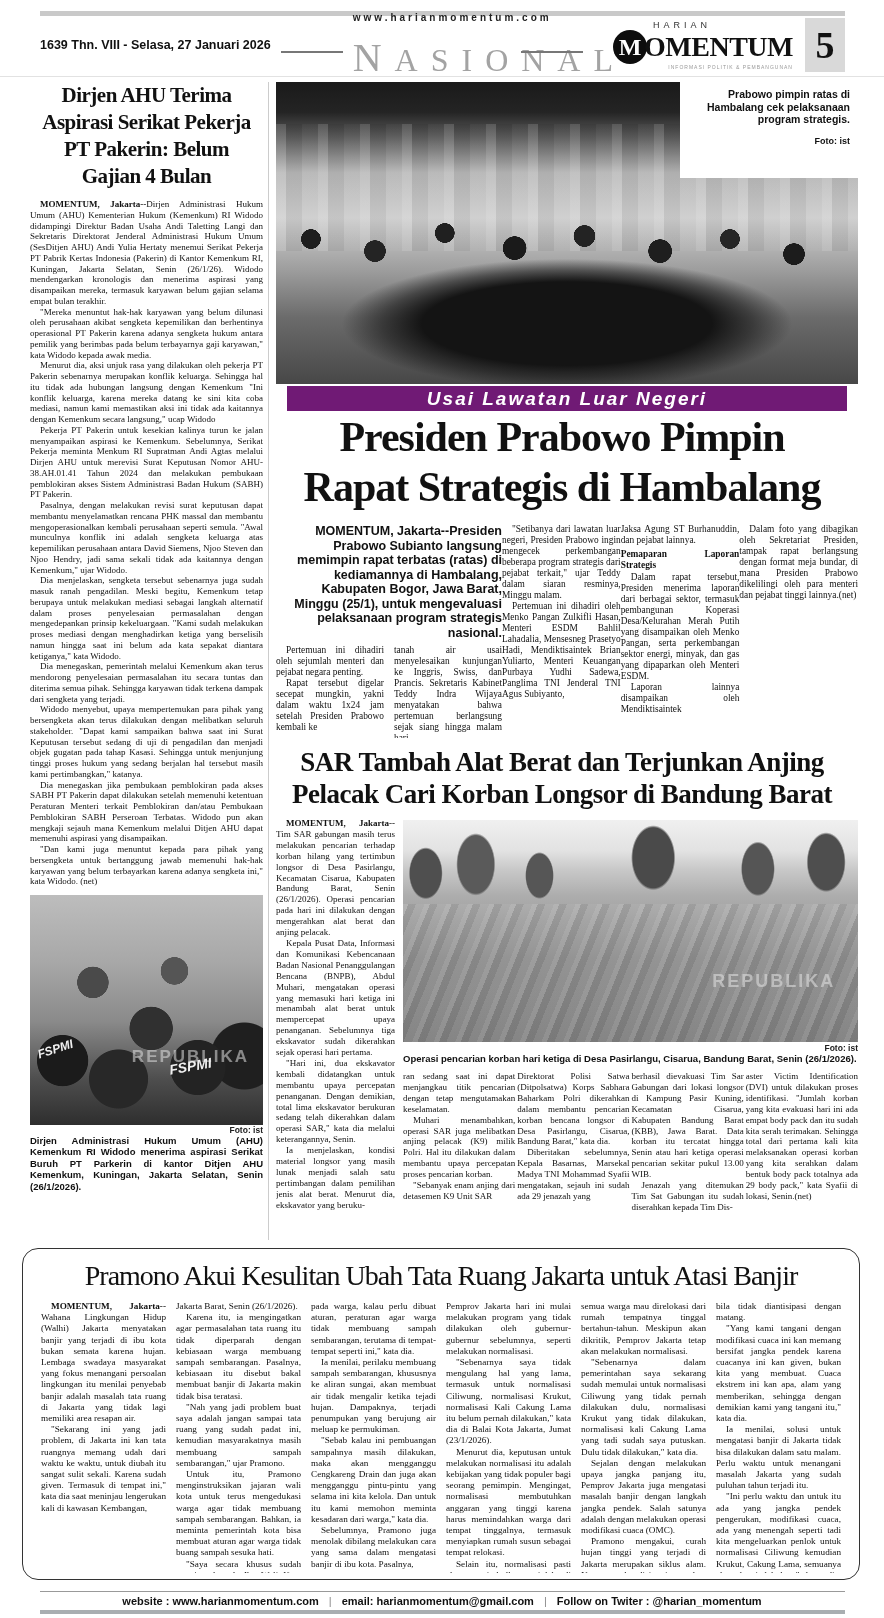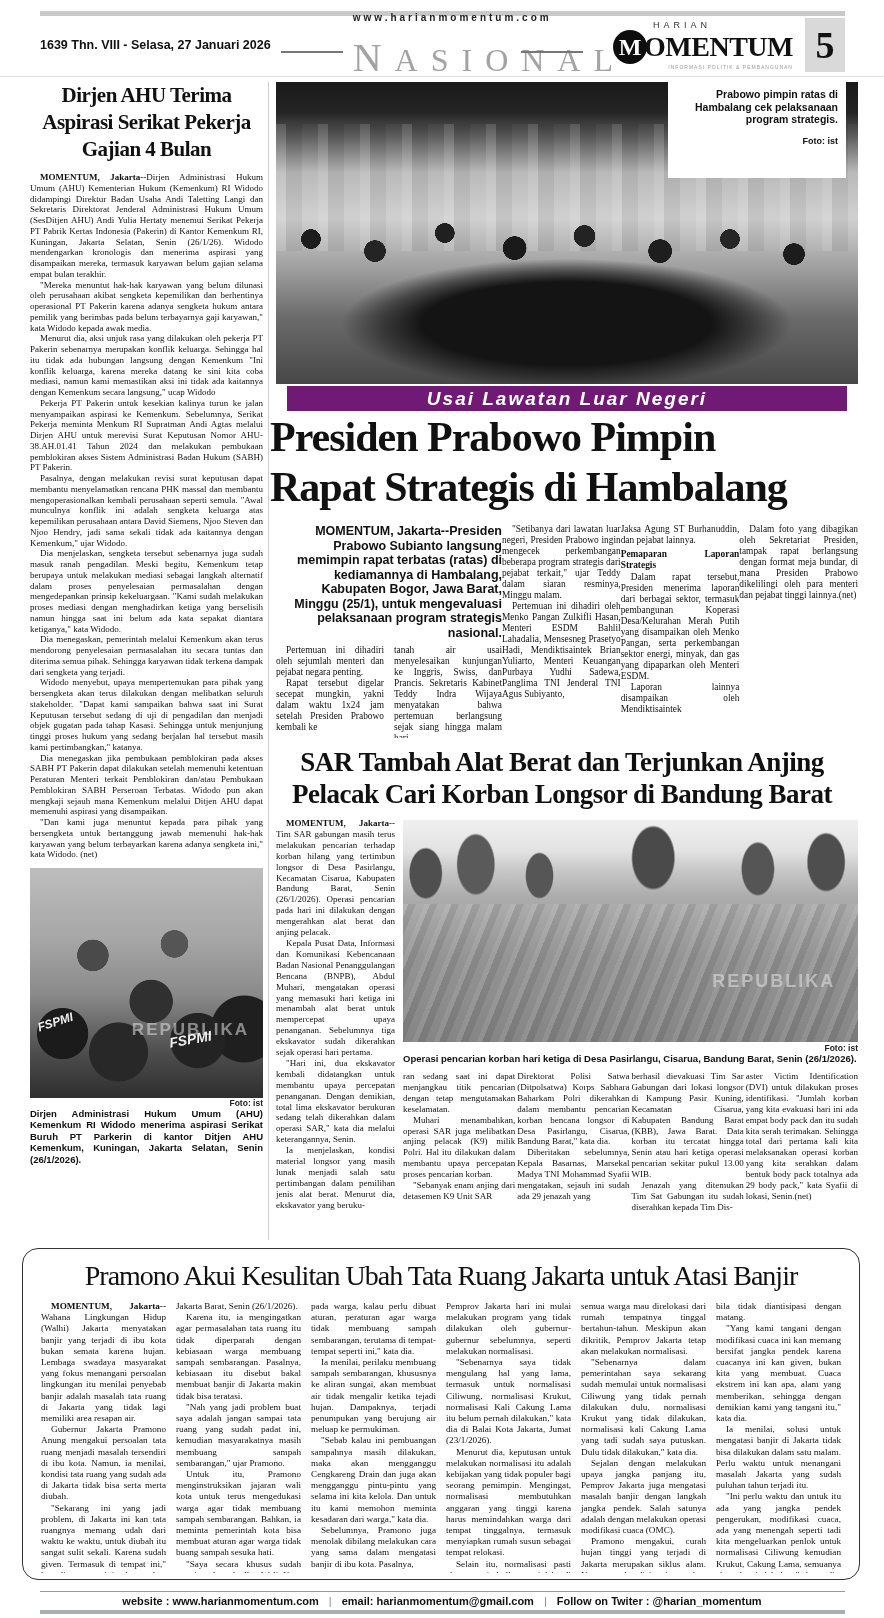--- a/index.html
+++ b/index.html
@@ -55,26 +55,26 @@
     background:repeating-linear-gradient(90deg,rgba(255,255,255,.28) 0 10px,rgba(0,0,0,.10) 10px 26px,rgba(255,255,255,.05) 26px 42px);opacity:.5;}
   .ratas-photo::after{content:"";position:absolute;inset:0;background:
     radial-gradient(circle 10px at 6% 52%,#1d1d1d 0 97%,transparent 100%),
     radial-gradient(circle 11px at 17% 56%,#242424 0 97%,transparent 100%),
     radial-gradient(circle 10px at 29% 50%,#202020 0 97%,transparent 100%),
     radial-gradient(circle 12px at 41% 55%,#1a1a1a 0 97%,transparent 100%),
     radial-gradient(circle 11px at 53% 51%,#232323 0 97%,transparent 100%),
     radial-gradient(circle 12px at 66% 56%,#1e1e1e 0 97%,transparent 100%),
     radial-gradient(circle 10px at 78% 52%,#262626 0 97%,transparent 100%),
     radial-gradient(circle 11px at 89% 57%,#1c1c1c 0 97%,transparent 100%);}
-  .captionbox{position:absolute;top:0;right:12px;width:178px;height:96px;background:#fff;padding:6px 8px 4px 10px;box-sizing:border-box;z-index:2;}
+  .captionbox{position:absolute;top:0;right:0;width:178px;height:96px;background:#fff;padding:6px 8px 4px 10px;box-sizing:border-box;z-index:2;}
   .photo-caption{font:bold 10.5px/12.5px "Liberation Sans",sans-serif;text-align:right;}
   .photo-credit{font:bold 9px "Liberation Sans",sans-serif;text-align:right;margin-top:10px;}
   .kicker{position:absolute;left:287px;top:386px;width:560px;height:25px;background:#701a75;color:#fff;
           display:flex;align-items:center;justify-content:center;font:italic bold 19px "Liberation Sans",sans-serif;letter-spacing:2px;z-index:3;}
-  .prabowo-hl{position:absolute;left:270px;top:412px;width:600px;text-align:left;
+  .prabowo-hl{position:absolute;left:262px;top:412px;width:600px;text-align:center;
               font:bold 42px/50px "Liberation Serif",serif;letter-spacing:-1px;white-space:nowrap;z-index:3;}
   .prabowo-cols{position:absolute;left:276px;top:524px;width:582px;height:214px;display:flex;
                 font:9.4px/11px "Liberation Serif",serif;text-align:justify;overflow:hidden;}
   .lead-group{width:226px;flex:none;}
   .lead{font:bold 12.5px/14.5px "Liberation Sans",sans-serif;text-align:right;margin:0 0 5px;}
   .lead-cols{display:flex;gap:10px;}
   .lead-cols .col{width:108px;}
   .pcol{flex:1;min-width:0;}
   
   .sar-hl{position:absolute;left:262px;top:746px;width:600px;text-align:center;
@@ -131,20 +131,21 @@
       <div class="brand-tag">INFORMASI POLITIK &amp; PEMBANGUNAN</div>
     </div>
     <div class="pagenum">5</div>
   </div>
   <div class="header-rule"></div>
 
   <div class="article-ahu">
     <div class="ahu-hl">
       <div>Dirjen AHU Terima</div>
       <div>Aspirasi Serikat Pekerja</div>
+      <div>PT Pakerin: Belum</div>
       <div>Gajian 4 Bulan</div>
     </div>
     <div class="ahu-body body">
       <p><b>MOMENTUM, Jakarta--</b><span>Dirjen Administrasi Hukum Umum (AHU) Kementerian Hukum (Kemenkum) RI Widodo didampingi Direktur Badan Usaha Andi Taletting Langi dan Sekretaris Direktorat Jenderal Administrasi Hukum Umum (SesDitjen AHU) Andi Yulia Hertaty menemui Serikat Pekerja PT Pabrik Kertas Indonesia (Pakerin) di Kantor Kemenkum RI, Kuningan, Jakarta Selatan, Senin (26/1/26). Widodo mendengarkan kronologis dan menerima aspirasi yang disampaikan mereka, termasuk karyawan belum gajian selama empat bulan terakhir.</span></p>
       <p>"Mereka menuntut hak-hak karyawan yang belum dilunasi oleh perusahaan akibat sengketa kepemilikan dan berhentinya operasional PT Pakerin karena adanya sengketa hukum antara pemilik yang berimbas pada belum terbayarnya gaji karyawan," kata Widodo kepada awak media.</p>
       <p>Menurut dia, aksi unjuk rasa yang dilakukan oleh pekerja PT Pakerin sebenarnya merupakan konflik keluarga. Sehingga hal itu tidak ada hubungan langsung dengan Kemenkum "Ini konflik keluarga, karena mereka datang ke sini kita coba mediasi, namun kami memastikan aksi ini tidak ada kaitannya dengan Kemenkum secara langsung," ucap Widodo</p>
       <p>Pekerja PT Pakerin untuk kesekian kalinya turun ke jalan menyampaikan aspirasi ke Kemenkum. Sebelumnya, Serikat Pekerja meminta Menkum RI Supratman Andi Agtas melalui Dirjen AHU untuk merevisi Surat Keputusan Nomor AHU-38.AH.01.41 Tahun 2024 dan melakukan pembukaan pemblokiran akses Sistem Administrasi Badan Hukum (SABH) PT Pakerin.</p>
       <p>Pasalnya, dengan melakukan revisi surat keputusan dapat membantu menyelamatkan rencana PHK massal dan membantu mengoperasionalkan kembali perusahaan seperti semula. "Awal munculnya konflik ini adalah sengketa keluarga atas kepemilikan perusahaan antara David Siemens, Njoo Steven dan Njoo Hendry, jadi sama sekali tidak ada kaitannya dengan Kemenkum," ujar Widodo.</p>
       <p>Dia menjelaskan, sengketa tersebut sebenarnya juga sudah masuk ranah pengadilan. Meski begitu, Kemenkum tetap berupaya untuk melakukan mediasi sebagai langkah alternatif dalam proses penyelesaian permasalahan dengan mengedepankan prinsip kekeluargaan. "Kami sudah melakukan proses mediasi dengan menghadirkan ketiga yang berselisih namun hingga saat ini belum ada kata sepakat diantara ketiganya," kata Widodo.</p>
       <p>Dia menegaskan, pemerintah melalui Kemenkum akan terus mendorong penyelesaian permasalahan itu secara tuntas dan diterima semua pihak. Sehingga karyawan tidak terkena dampak dari sengketa yang terjadi.</p>
@@ -236,21 +237,20 @@
     <div class="pcol">
       <p class="cont">aster Victim Identification (DVI) untuk dilakukan proses identifikasi. "Jumlah korban yang kita evakuasi hari ini ada empat body pack dan itu sudah kita serah terimakan. Sehingga total dari pertama kali kita melaksanakan operasi korban yang kita serahkan dalam bentuk body pack totalnya ada 29 body pack," kata Syafii di lokasi, Senin.(net)</p>
     </div>
   </div>
 
   <div class="pram-box">
     <div class="pram-hl">Pramono Akui Kesulitan Ubah Tata Ruang Jakarta untuk Atasi Banjir</div>
     <div class="pram-cols body">
       <div class="pcol">
         <p><b>MOMENTUM, Jakarta--</b><span>Wahana Lingkungan Hidup (Walhi) Jakarta menyatakan banjir yang terjadi di ibu kota bukan semata karena hujan. Lembaga swadaya masyarakat yang fokus menangani persoalan lingkungan itu menilai penyebab banjir adalah masalah tata ruang di Jakarta yang tidak lagi memiliki area resapan air.</span></p>
-        <p>Gubernur Jakarta Pramono Anung mengakui persoalan tata ruang menjadi masalah tersendiri di ibu kota. Namun, ia menilai, kondisi tata ruang yang sudah ada di Jakarta tidak bisa serta merta diubah.</p>
         <p>"Sekarang ini yang jadi problem, di Jakarta ini kan tata ruangnya memang udah dari waktu ke waktu, untuk diubah itu sangat sulit sekali. Karena sudah given. Termasuk di tempat ini," kata dia saat meninjau lengerukan kali di kawasan Kembangan,</p>
       </div>
       <div class="pcol">
         <p class="cont">Jakarta Barat, Senin (26/1/2026).</p>
         <p>Karena itu, ia mengingatkan agar permasalahan tata ruang itu tidak diperparah dengan kebiasaan warga membuang sampah sembarangan. Pasalnya, kebiasaan itu disebut bakal membuat banjir di Jakarta makin tidak bisa teratasi.</p>
         <p>"Nah yang jadi problem buat saya adalah jangan sampai tata ruang yang sudah padat ini, kemudian masyarakatnya masih membuang sampah sembarangan," ujar Pramono.</p>
         <p>Untuk itu, Pramono menginstruksikan jajaran wali kota untuk terus mengedukasi warga agar tidak membuang sampah sembarangan. Bahkan, ia meminta pemerintah kota bisa membuat aturan agar warga tidak buang sampah sesuka hati.</p>
         <p>"Saya secara khusus sudah meminta kepada Ibu Wali Kota untuk apa, di disampaikan ke-</p>
       </div>
       <div class="pcol">

